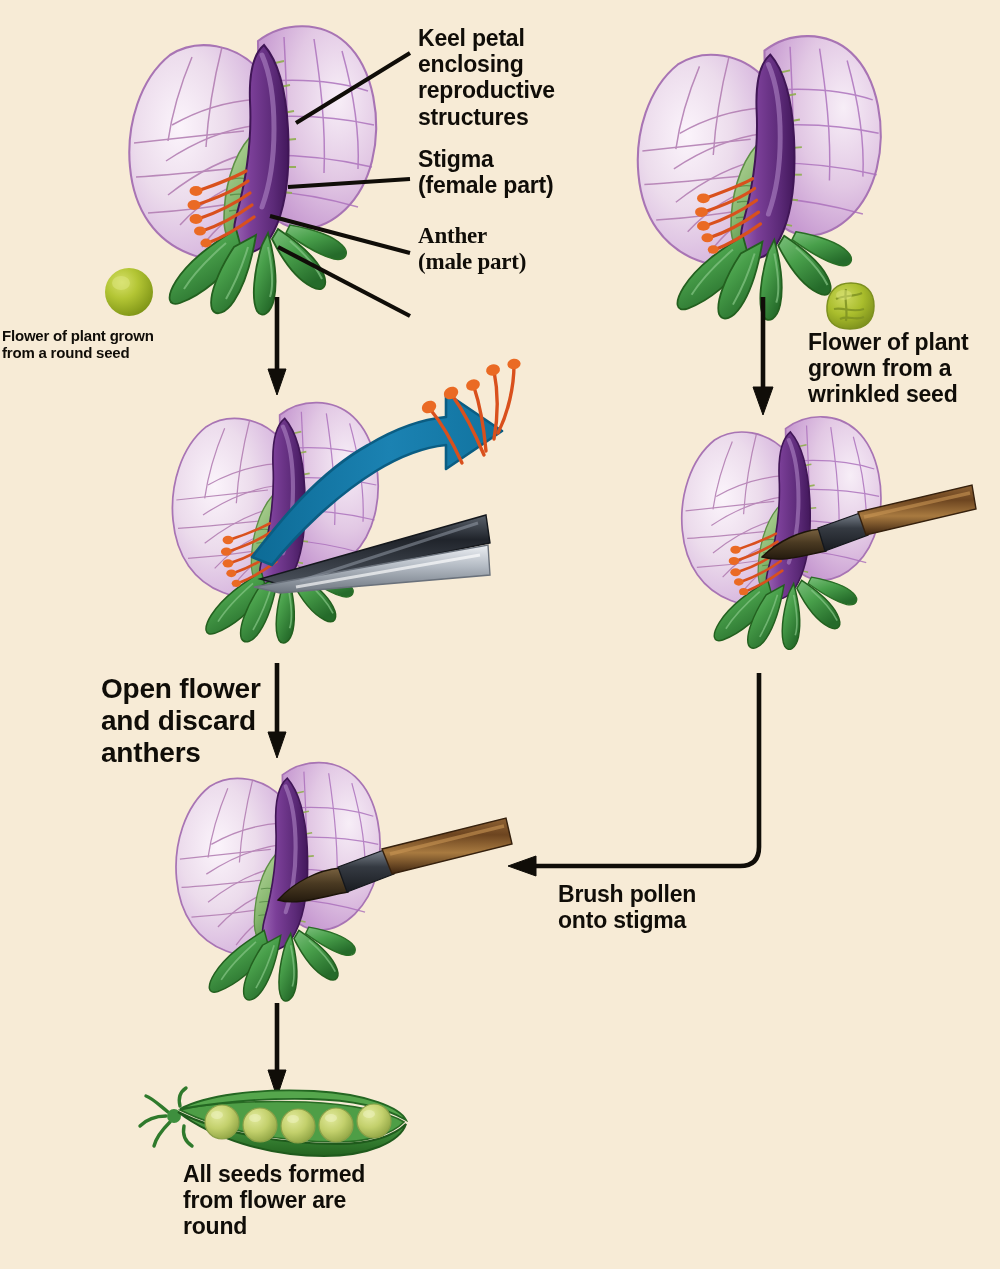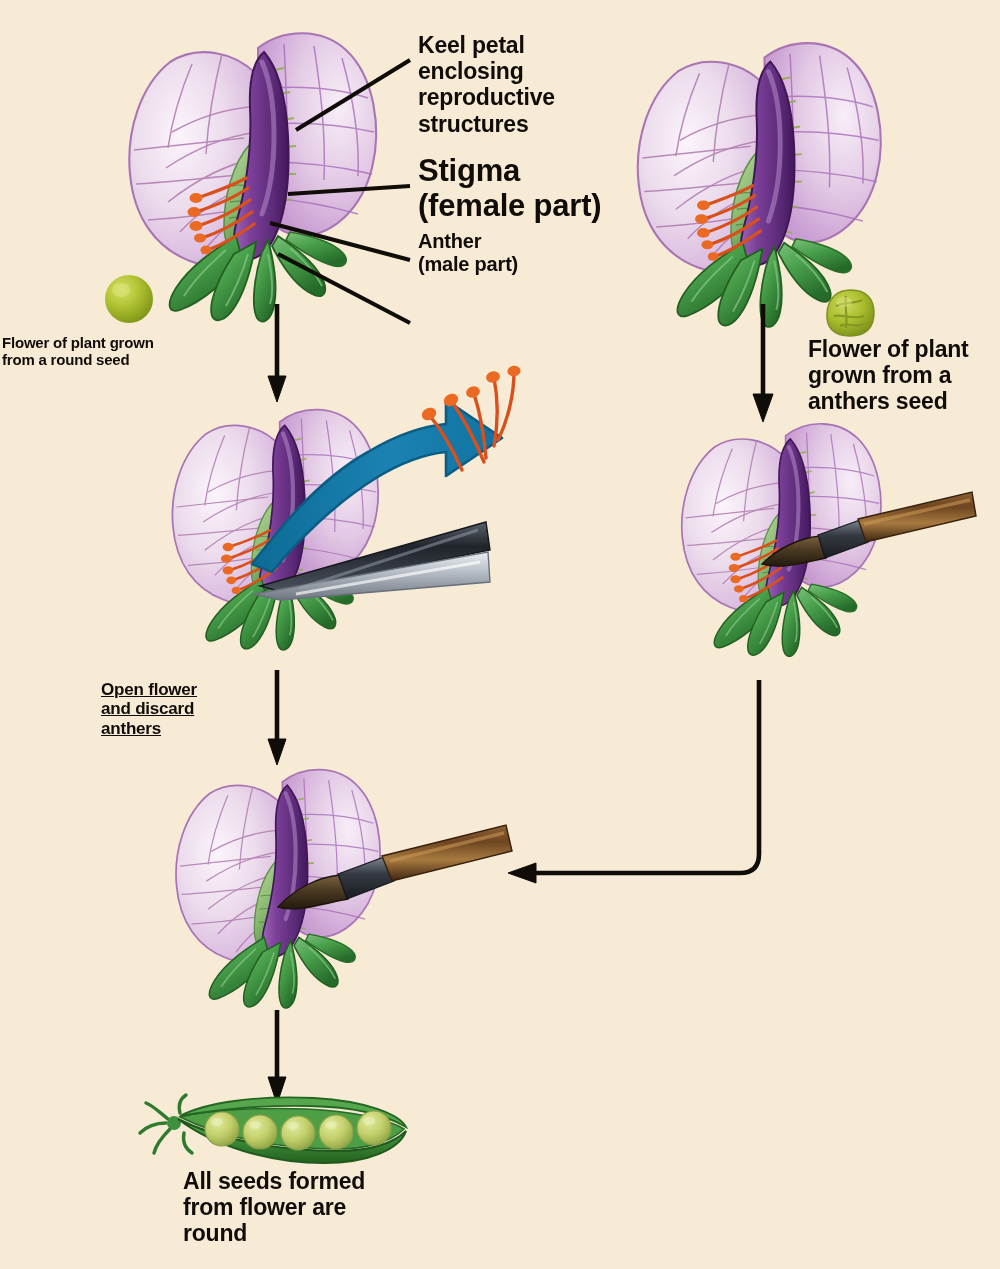--- a/index.html
+++ b/index.html
@@ -3,21 +3,21 @@
 <meta charset="utf-8">
 <style>
   html,body{margin:0;padding:0;}
   body{
     width:1000px;height:1269px;
     background:#f7ebd6;
     font-family:"Liberation Sans", sans-serif;
     overflow:hidden;
     position:relative;
   }
-  #stage{position:absolute;left:0;top:8px;width:1000px;height:1224px;}
+  #stage{position:absolute;left:0;top:1px;width:1000px;height:1224px;}
   .lbl{
     position:absolute;
     font-weight:bold;
     color:#100d08;
     line-height:1.14;
     letter-spacing:-0.2px;
     white-space:pre-line;
   }
   .art{position:absolute;}
   svg{display:block;overflow:visible;}
@@ -235,23 +235,23 @@
       <path d="M410 178 L 288 186"></path>
       <path d="M410 252 L 270 215"></path>
       <path d="M410 315 L 278 246"></path>
     </g>
   </svg>
 
   <div class="lbl" style="left:418px;top:24px;font-size:23px;">Keel petal
 enclosing
 reproductive
 structures</div>
-  <div class="lbl" style="left:418px;top:145px;font-size:31px;">Stigma
+  <div class="lbl" style="left:418px;top:145px;font-size:23px;">Stigma
 (female part)</div>
-  <div class="lbl" style="left:418px;top:222px;font-size:20px;">Anther
+  <div class="lbl" style="left:418px;top:222px;font-size:23px;font-family:Liberation Serif, serif;">Anther
 (male part)</div>
 
   <svg class="art" style="left:100px;top:262px;" width="58" height="58" viewBox="0 0 58 58">
     <circle cx="29" cy="29" r="24" fill="url(#gRoundPea)"></circle>
     <ellipse cx="21" cy="20" rx="9" ry="7" fill="#dde67e" opacity="0.55"></ellipse>
   </svg>
 
   <svg class="art" style="left:820px;top:276px;" width="60" height="58" viewBox="0 0 60 58">
     <path d="M14 12 C 22 4, 40 4, 48 12 C 56 20, 56 38, 48 46
              C 40 54, 20 54, 12 46 C 4 38, 6 20, 14 12 Z" fill="url(#gWrinkPea)" stroke="#7d9020" stroke-width="1.5"></path>
@@ -261,24 +261,26 @@
       <path d="M20 42 C 28 38, 36 44, 44 40"></path>
       <path d="M26 12 C 24 22, 28 32, 26 44"></path>
     </g>
     <ellipse cx="24" cy="18" rx="8" ry="5" fill="#d9e178" opacity="0.5"></ellipse>
   </svg>
 
   <div class="lbl" style="left:2px;top:326px;font-size:15px;">Flower of plant grown
 from a round seed</div>
   <div class="lbl" style="left:808px;top:328px;font-size:23px;">Flower of plant
 grown from a
-anthers seed</div>
-  <div class="lbl" style="left:101px;top:672px;font-size:17px;text-decoration:underline;">Open flower
+wrinkled seed</div>
+  <div class="lbl" style="left:101px;top:672px;font-size:28px;">Open flower
 and discard
 anthers</div>
+  <div class="lbl" style="left:558px;top:880px;font-size:23px;">Brush pollen
+onto stigma</div>
   <div class="lbl" style="left:175px;top:1160px;font-size:23px;margin-left:8px;">All seeds formed
 from flower are
 round</div>
 
   <svg class="art" style="left:0;top:0;" width="1000" height="1269">
     <g fill="#100d08" stroke="#100d08">
 
       <g>
         <line x1="277" y1="296" x2="277" y2="378" stroke-width="4.6"></line>
         <polygon points="277,394 268,368 286,368"></polygon>

